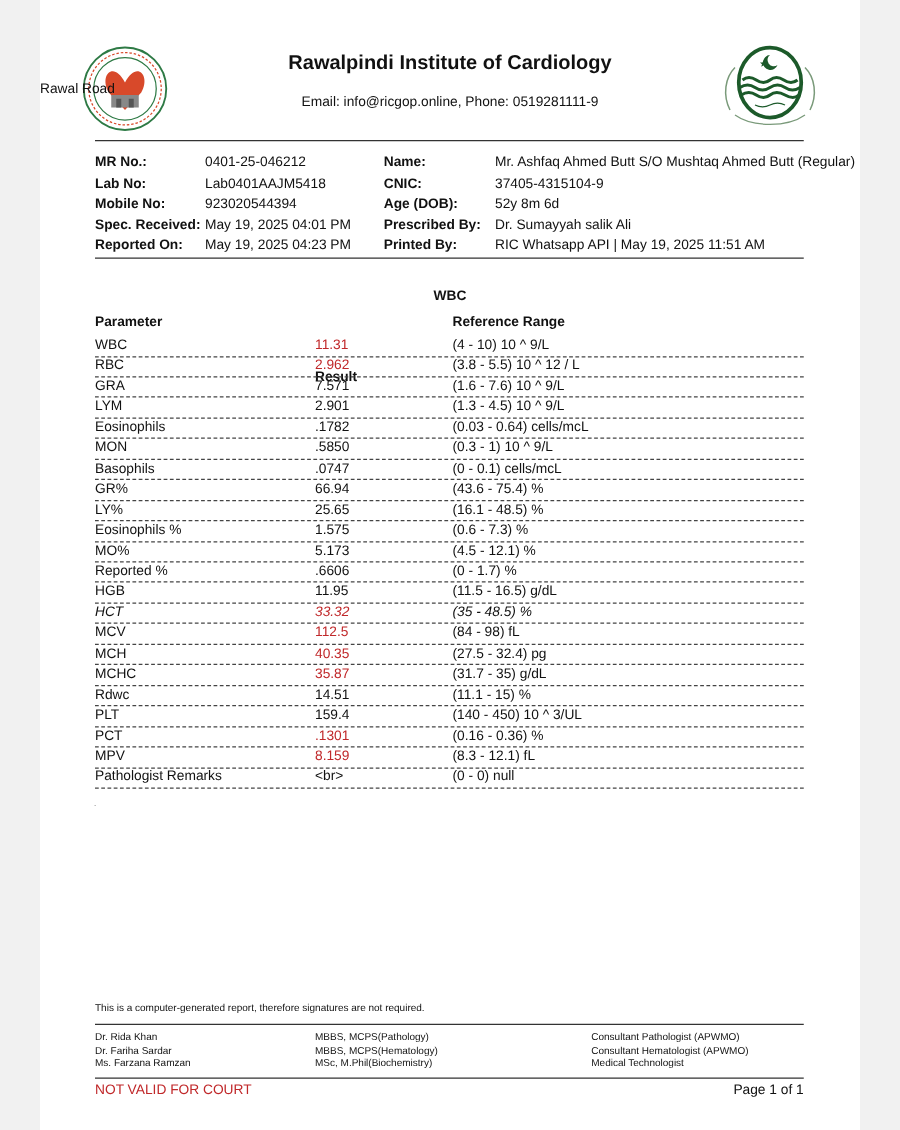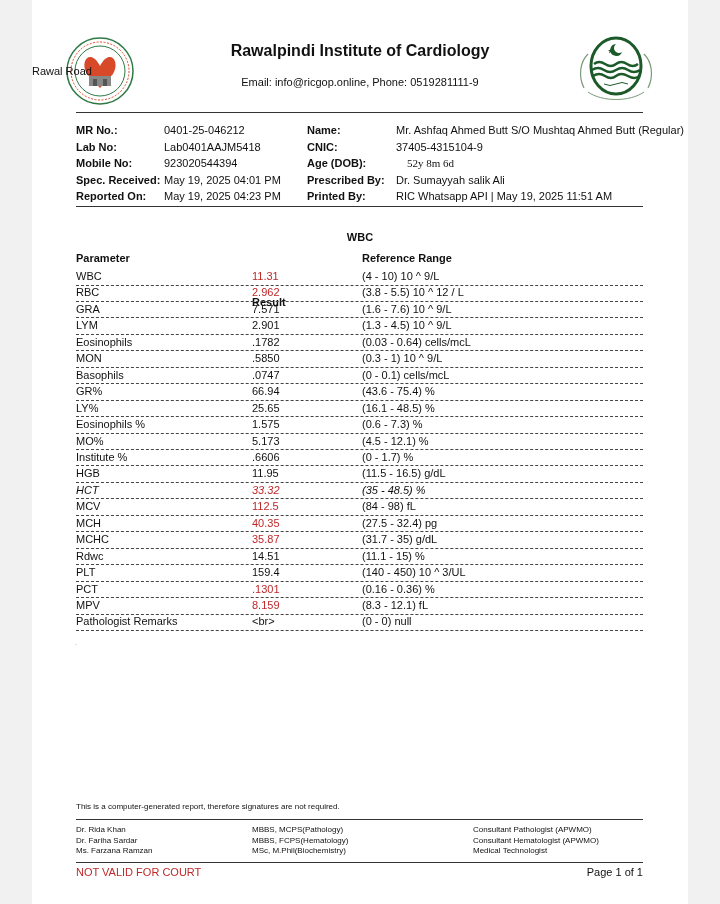--- a/index.html
+++ b/index.html
@@ -98,21 +98,21 @@
       <div style="position:relative; height:16.5px; white-space:nowrap;">
         <span class="lbl" style="position:absolute; left:0;">Name:</span>
         <span style="position:absolute; left:89px;">Mr. Ashfaq Ahmed Butt  S/O Mushtaq Ahmed Butt (Regular)</span>
       </div>
       <div style="position:relative; height:16.5px; white-space:nowrap;">
         <span class="lbl" style="position:absolute; left:0;">CNIC:</span>
         <span style="position:absolute; left:89px;">37405-4315104-9</span>
       </div>
       <div style="position:relative; height:16.5px; white-space:nowrap;">
         <span class="lbl" style="position:absolute; left:0;">Age (DOB):</span>
-        <span style="position:absolute; left:100px;font-family:Liberation Serif, serif;">52y 8m 6d</span>
+        <span style="position:absolute; left:89px;">52y 8m 6d</span>
       </div>
       <div style="position:relative; height:16.5px; white-space:nowrap;">
         <span class="lbl" style="position:absolute; left:0;">Prescribed By:</span>
         <span style="position:absolute; left:89px;">Dr. Sumayyah salik Ali</span>
       </div>
       <div style="position:relative; height:16.5px; white-space:nowrap;">
         <span class="lbl" style="position:absolute; left:0;">Printed By:</span>
         <span style="position:absolute; left:89px;">RIC Whatsapp API | May 19, 2025 11:51 AM</span>
       </div>
     </div>
@@ -175,21 +175,21 @@
         <span class="c1">Eosinophils %</span>
         <span class="c2">1.575</span>
         <span class="c3">(0.6 - 7.3) %</span>
       </div>
       <div class="row" style="top:432.5px;">
         <span class="c1">MO%</span>
         <span class="c2">5.173</span>
         <span class="c3">(4.5 - 12.1) %</span>
       </div>
       <div class="row" style="top:448.95px;">
-        <span class="c1">Institute %</span>
+        <span class="c1">Reported %</span>
         <span class="c2">.6606</span>
         <span class="c3">(0 - 1.7) %</span>
       </div>
       <div class="row" style="top:465.4px;">
         <span class="c1">HGB</span>
         <span class="c2">11.95</span>
         <span class="c3">(11.5 - 16.5) g/dL</span>
       </div>
       <div class="row" style="top:481.85px;font-style:italic;">
         <span class="c1">HCT</span>
@@ -243,21 +243,21 @@
   <div class="abs disclaimer">This is a computer-generated report, therefore signatures are not required.</div>
   <div class="hr" style="top:819px;"></div>
 
   <div id="sig-names" class="abs sig" style="left:44px;">
       <div>Dr. Rida Khan</div>
       <div>Dr. Fariha Sardar</div>
       <div>Ms. Farzana Ramzan</div>
     </div>
   <div id="sig-quals" class="abs sig" style="left:220px;">
       <div>MBBS, MCPS(Pathology)</div>
-      <div>MBBS, FCPS(Hematology)</div>
+      <div>MBBS, MCPS(Hematology)</div>
       <div>MSc, M.Phil(Biochemistry)</div>
     </div>
   <div id="sig-desig" class="abs sig" style="left:441px;">
       <div>Consultant Pathologist (APWMO)</div>
       <div>Consultant Hematologist (APWMO)</div>
       <div>Medical Technologist</div>
     </div>
 
   <div class="hr" style="top:862px;"></div>
   <div class="abs not-valid">NOT VALID FOR COURT</div>

